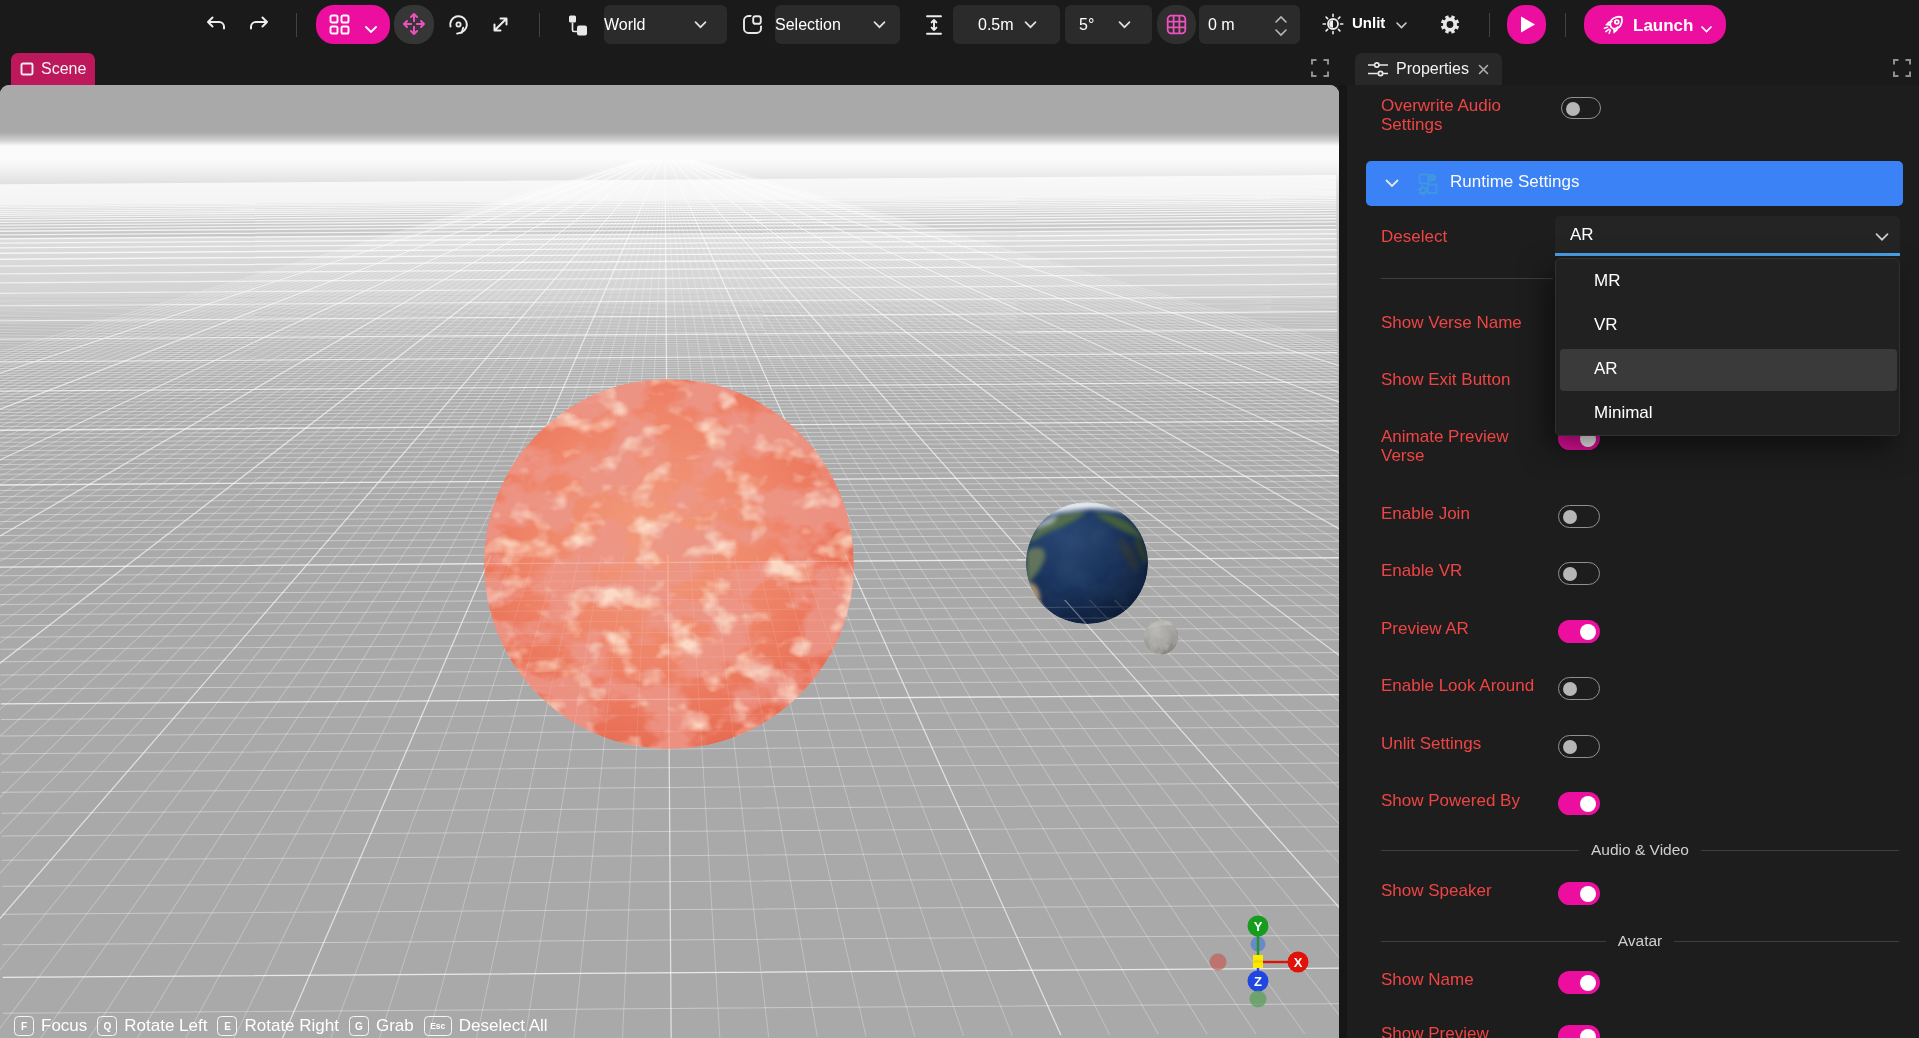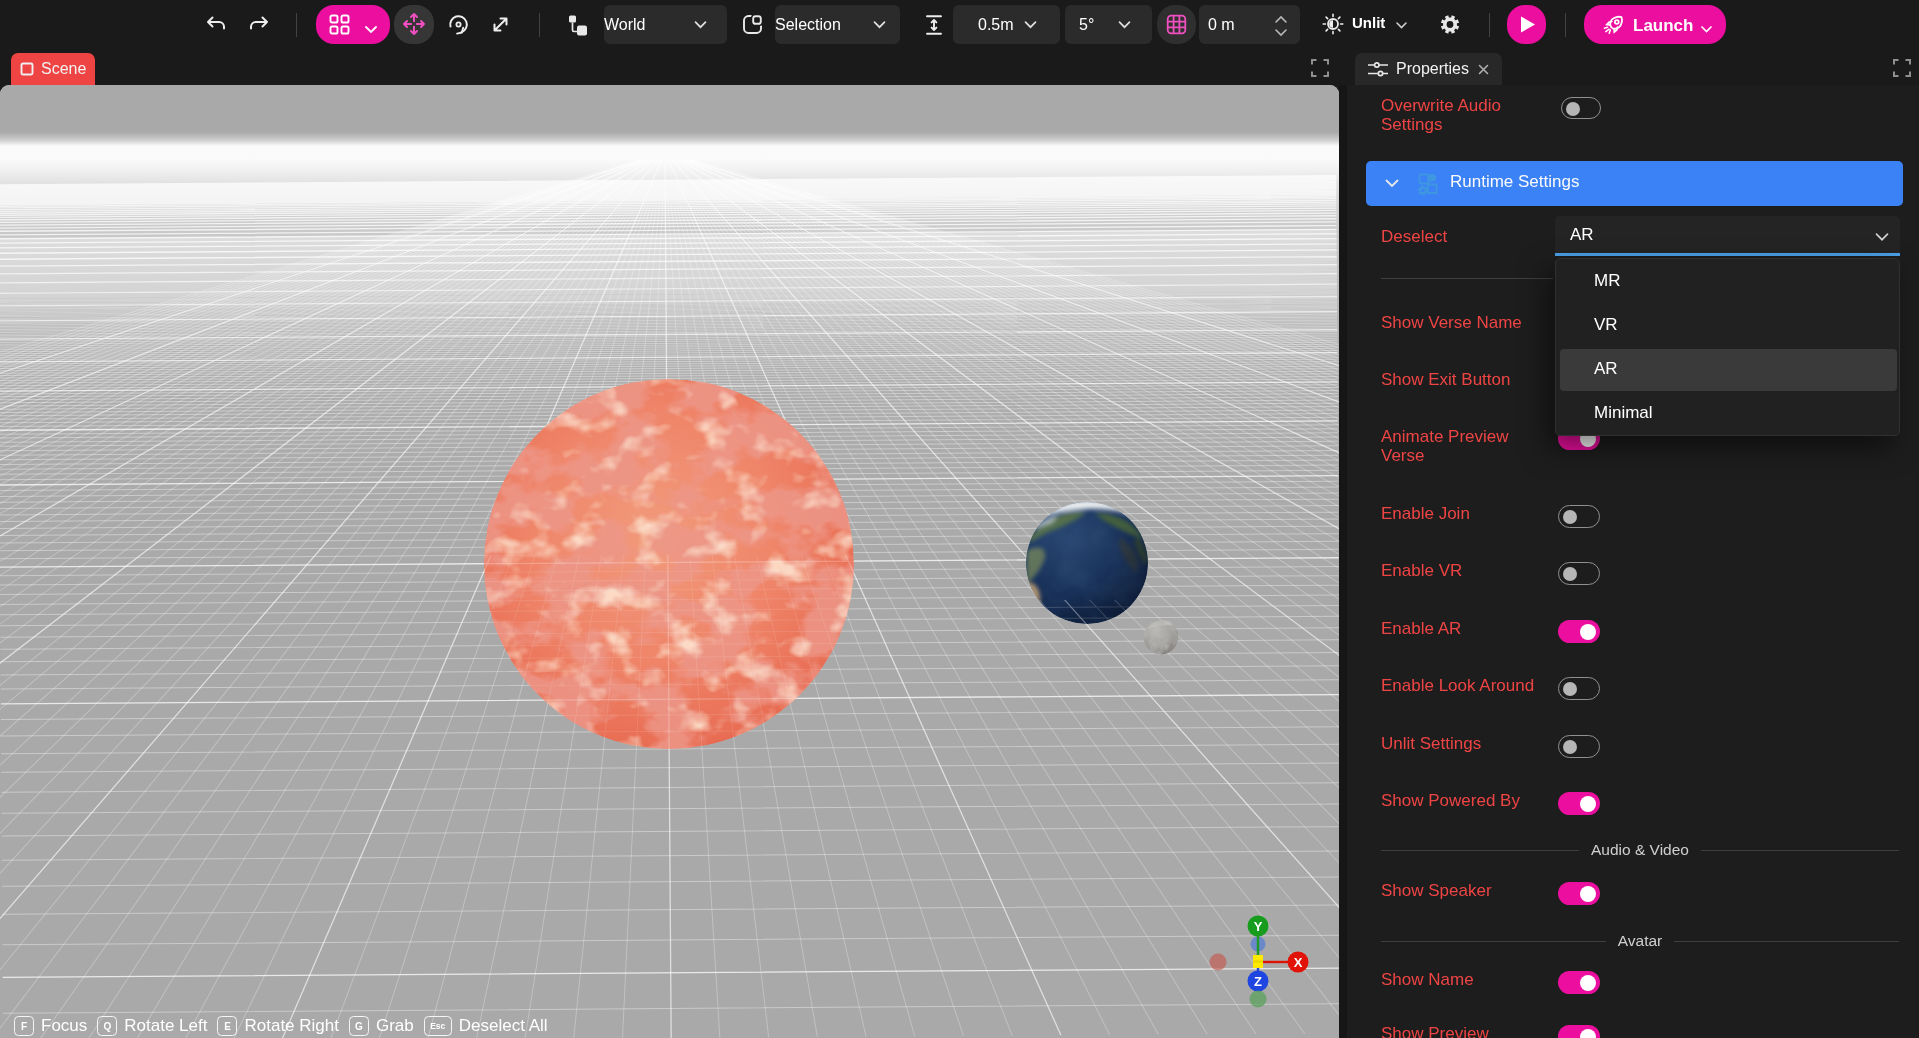--- a/index.html
+++ b/index.html
@@ -119,21 +119,21 @@
         <path d="M10.8 8.5 7.9 9.3 5.9 11.6l3 .3M16.4 14.1l-.7 2.9-2.4 2-.2-3"></path>
         <path d="M3.4 15.3l3.2-1M4.8 18.6l3.3-2.4M8.2 20.2l1.1-3.2" stroke-width="1.5"></path>
       </svg>
       <div class="abs" style="left:49px;top:11px;color:#fff;font-size:17px;font-weight:bold">Launch</div>
       <svg class="abs" style="left:116px;top:20px" width="13" height="9" viewBox="0 0 13 9" fill="none" stroke="#fff" stroke-width="1.7" stroke-linecap="round">
         <path d="M2 2l4.5 4.5L11 2"></path>
       </svg>
     </div>
   </div>
 <div class="abs" style="left:0;top:50px;width:1919px;height:35px;background:#1a1a1a">
-    <div class="abs" style="left:11px;top:3px;width:84px;height:32px;background:#ef4444;border-radius:7px 7px 0 0">
+    <div class="abs" style="left:11px;top:3px;width:84px;height:32px;background:#be185d;border-radius:7px 7px 0 0">
       <svg class="abs" style="left:9px;top:9px" width="14" height="14" viewBox="0 0 14 14" fill="none" stroke="#f0f0f0" stroke-width="1.9">
         <rect x="1.5" y="1.5" width="11" height="11" rx="1.5"></rect>
       </svg>
       <div class="abs" style="left:30px;top:7px;color:#f2f2f2;font-size:16px">Scene</div>
     </div>
     <svg class="abs" style="left:1311px;top:9px" width="18" height="18" viewBox="0 0 18 18" fill="none" stroke="#8f8f8f" stroke-width="2">
       <path d="M1 5.5V1h4.5M12.5 1H17v4.5M17 12.5V17h-4.5M5.5 17H1v-4.5"></path>
     </svg>
     <div class="abs" style="left:1355px;top:3px;width:147px;height:32px;background:#282828;border-radius:7px 7px 0 0">
       <svg class="abs" style="left:12px;top:7px" width="22" height="19" viewBox="0 0 22 19" fill="none" stroke="#e8e8e8" stroke-width="1.7">
@@ -331,21 +331,21 @@
   </div>
 <div class="abs" style="left:1381px;top:278px;width:172px;height:1px;background:#3f3f42"></div>
 <div class="tglrow" style="top:313px">Show Verse Name</div>
 <div class="tglrow" style="top:370px">Show Exit Button</div>
 <div class="tglrow" style="top:427px">Animate Preview<br>Verse</div>
 <div class="tg on" style="top:427px"></div>
 <div class="tglrow" style="top:504px">Enable Join</div>
 <div class="tg off" style="top:505px"></div>
 <div class="tglrow" style="top:561px">Enable VR</div>
 <div class="tg off" style="top:562px"></div>
-<div class="tglrow" style="top:619px">Enable AR</div>
+<div class="tglrow" style="top:619px">Preview AR</div>
 <div class="tg on" style="top:620px"></div>
 <div class="tglrow" style="top:676px">Enable Look Around</div>
 <div class="tg off" style="top:677px"></div>
 <div class="tglrow" style="top:734px">Unlit Settings</div>
 <div class="tg off" style="top:735px"></div>
 <div class="tglrow" style="top:791px">Show Powered By</div>
 <div class="tg on" style="top:792px"></div>
 <div class="divider" style="top:841px">Audio &amp; Video</div>
 <div class="tglrow" style="top:881px">Show Speaker</div>
 <div class="tg on" style="top:882px"></div>

